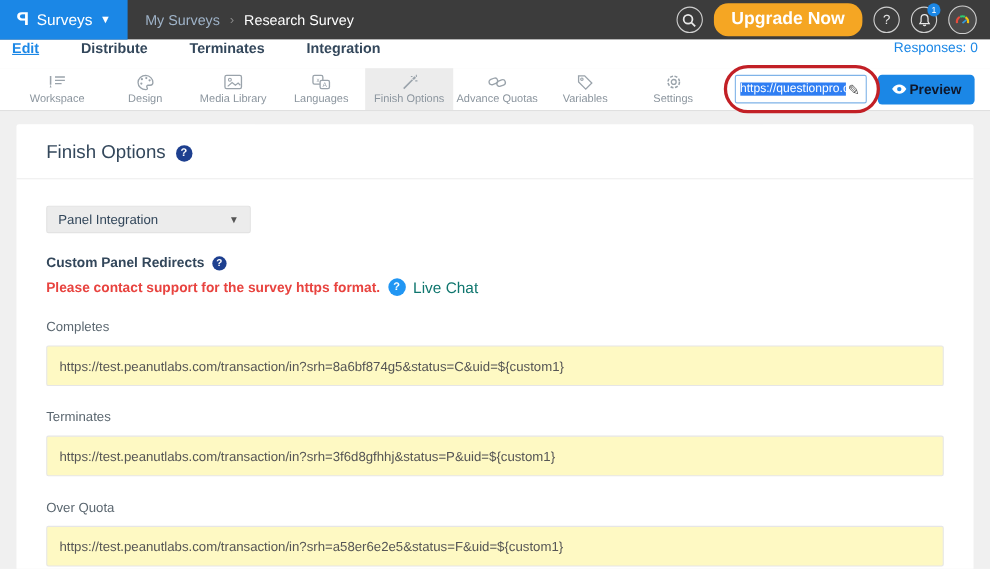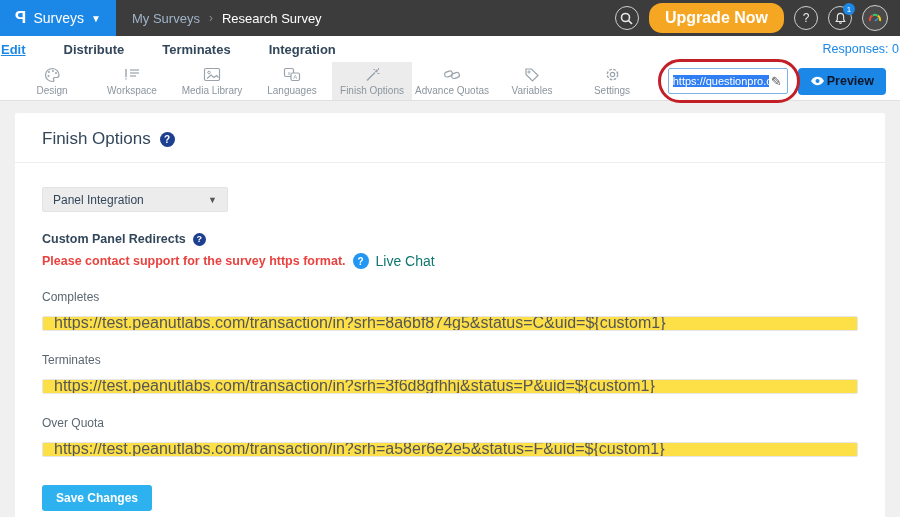--- a/index.html
+++ b/index.html
@@ -22,21 +22,21 @@
     display:flex; align-items:center; justify-content:center; color:#e8e8e8; cursor:pointer;
     font-size:12px; position:relative; background:transparent; }
   .upgrade-btn { background:#F5A623; color:#fff; font-size:16px; font-weight:bold;
     border:none; border-radius:13px; padding:6px 16px; cursor:pointer; }
   .badge { position:absolute; top:-4px; right:-4px; width:12px; height:12px; background:#1B87E6;
     border-radius:50%; color:#fff; font-size:8px; display:flex; align-items:center; justify-content:center; }
   .avatar { width:26px; height:26px; border-radius:50%; border:1px solid #cfcfcf;
     background:#4a4a4a; display:flex; align-items:center; justify-content:center; cursor:pointer; }
 
   
-  .navrow { height:26px; background:#fff; display:flex; align-items:center; padding:0 1px; }
+  .navrow { height:26px; background:#fff; display:flex; align-items:flex-start; padding:0 11px; }
   .nav-tab { font-size:13px; font-weight:bold; color:#33475B; margin-right:38px;
     cursor:pointer; text-decoration:none; }
   .nav-tab.active { color:#1B87E6; text-decoration:underline; }
   .responses { margin-left:auto; color:#1B87E6; font-size:12.5px; }
 
   
   .toolbar { height:39px; background:#fff; border-bottom:1px solid #e0e0e0;
     display:flex; align-items:stretch; padding-left:12px; position:relative; }
   .tool-item { width:80px; display:flex; flex-direction:column; align-items:center;
     justify-content:center; gap:2px; color:#8b959e; cursor:pointer; }
@@ -72,22 +72,22 @@
   .dd-caret { font-size:9px; color:#555; }
   .section-row { display:flex; align-items:center; gap:7px; margin-top:20px; }
   .section-label { font-size:12.5px; font-weight:bold; color:#33475B; }
   .note-row { display:flex; align-items:center; gap:7px; margin-top:7px; }
   .note-red { color:#E8433F; font-size:12.5px; font-weight:bold; }
   .chat-icon { width:16px; height:16px; border-radius:50%; background:#2196F3; color:#fff;
     font-size:10px; font-weight:bold; display:inline-flex; align-items:center; justify-content:center; cursor:pointer; }
   .live-chat { color:#0f766e; font-size:14px; cursor:pointer; }
   .field-group { margin-top:21px; }
   .field-label { font-size:12px; color:#5b6770; margin-bottom:10px; }
-  .field-input { width:100%; height:15px; background:#fde047; border:1px solid #e6e6e6; border-radius:2px;
-    font-size:16px; color:#555; padding:0 11px; font-family:"Liberation Sans", sans-serif; }
+  .field-input { width:100%; height:37px; background:#fef9c3; border:1px solid #e6e6e6; border-radius:2px;
+    font-size:12px; color:#555; padding:0 11px; font-family:"Liberation Sans", sans-serif; }
   .save-btn { margin-top:27px; background:#2DB1EF; color:#fff; border:none; border-radius:3px;
     height:26px; padding:0 14px; font-size:12px; font-weight:bold; cursor:pointer; }
   svg { display:block; }
 </style>
 </head>
 <body>
 
 <div class="topbar">
   <div class="logo-block">
     <span class="logo-glyph">P</span>
@@ -138,45 +138,45 @@
   <a class="nav-tab active">Edit</a>
   <a class="nav-tab">Distribute</a>
   <a class="nav-tab">Terminates</a>
   <a class="nav-tab">Integration</a>
   <span class="responses">Responses: 0</span>
 </div>
 
 <div class="toolbar">
   <div class="tool-item">
     <span class="tool-icon">
+      <svg width="18" height="15" viewBox="0 0 18 15">
+          <line x1="3" y1="2" x2="3" y2="10" stroke="currentColor" stroke-width="1.4"></line>
+          <path d="M3 10 L2.2 12.5 L3.8 12.5 Z" fill="currentColor"></path>
+          <line x1="7" y1="3" x2="16" y2="3" stroke="currentColor" stroke-width="1.2"></line>
+          <line x1="7" y1="6" x2="16" y2="6" stroke="currentColor" stroke-width="1.2"></line>
+          <line x1="7" y1="9" x2="13" y2="9" stroke="currentColor" stroke-width="1.2"></line>
+        </svg>
+    </span>
+    <span class="tool-label">Workspace</span>
+  </div>
+  <div class="tool-item">
+    <span class="tool-icon">
       <svg width="17" height="16" viewBox="0 0 17 16">
           <path d="M8.5 1.5 a7 6.5 0 1 0 0 13 c1.5 0 1.8-1 1.2-1.9 c-.7-1-.2-2.1 1-2.1 l1.8 0 c1.7 0 2.5-1 2.5-2.5 a7 6.5 0 0 0 -6.5-6.5 Z" fill="none" stroke="currentColor" stroke-width="1.2"></path>
           <circle cx="5" cy="5" r="1" fill="currentColor"></circle>
           <circle cx="9" cy="4" r="1" fill="currentColor"></circle>
           <circle cx="12" cy="6" r="1" fill="currentColor"></circle>
           <circle cx="4.5" cy="9" r="1" fill="currentColor"></circle>
         </svg>
     </span>
     <span class="tool-label">Design</span>
   </div>
   <div class="tool-item">
     <span class="tool-icon">
       <svg width="18" height="15" viewBox="0 0 18 15">
-          <line x1="3" y1="2" x2="3" y2="10" stroke="currentColor" stroke-width="1.4"></line>
-          <path d="M3 10 L2.2 12.5 L3.8 12.5 Z" fill="currentColor"></path>
-          <line x1="7" y1="3" x2="16" y2="3" stroke="currentColor" stroke-width="1.2"></line>
-          <line x1="7" y1="6" x2="16" y2="6" stroke="currentColor" stroke-width="1.2"></line>
-          <line x1="7" y1="9" x2="13" y2="9" stroke="currentColor" stroke-width="1.2"></line>
-        </svg>
-    </span>
-    <span class="tool-label">Workspace</span>
-  </div>
-  <div class="tool-item">
-    <span class="tool-icon">
-      <svg width="18" height="15" viewBox="0 0 18 15">
           <rect x="1.5" y="1.5" width="15" height="12" rx="1.5" fill="none" stroke="currentColor" stroke-width="1.2"></rect>
           <circle cx="6" cy="5.5" r="1.3" fill="none" stroke="currentColor" stroke-width="1"></circle>
           <path d="M4 11.5 L8 8 L11 10.5 L13.5 8.5 L15.5 10.5" fill="none" stroke="currentColor" stroke-width="1.1"></path>
         </svg>
     </span>
     <span class="tool-label">Media Library</span>
   </div>
   <div class="tool-item">
     <span class="tool-icon">
       <svg width="18" height="15" viewBox="0 0 18 15">

